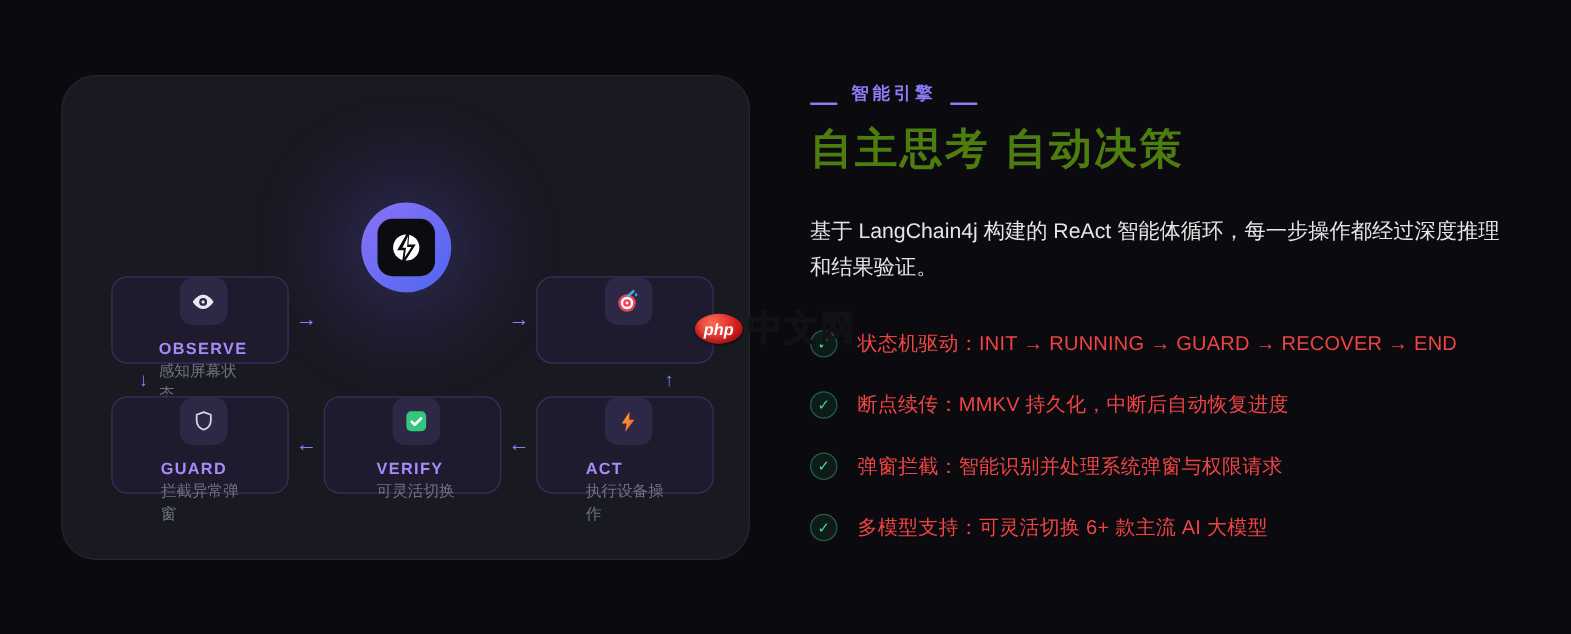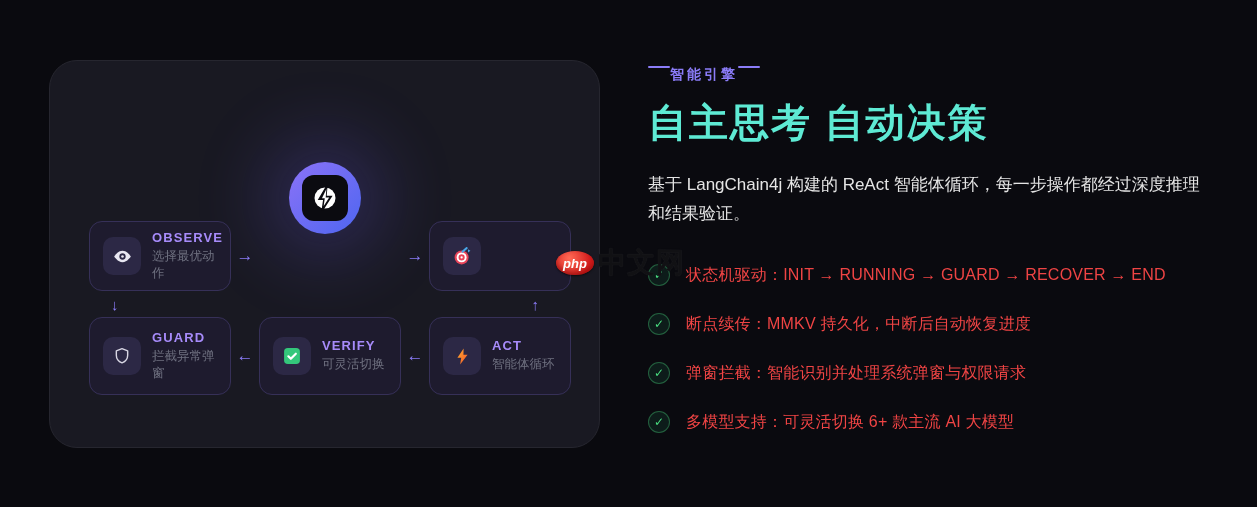--- a/index.html
+++ b/index.html
@@ -36,21 +36,21 @@
     position: absolute; left: 39px; top: 160px;
     display: grid;
     grid-template-columns: 142px 28px 142px 28px 142px;
     grid-template-rows: 70px 26px 78px;
   }
   .node {
     background: #1e1b2e;
     border: 1px solid #363058;
     border-radius: 13px;
     display: flex; align-items: center;
-    padding: 0 8px 0 13px; gap: 11px;
+    padding: 0 8px 0 13px; gap: 11px; flex-direction: column;
   }
   .node .tile {
     flex: 0 0 38px; width: 38px; height: 38px;
     background: #2c2845; border-radius: 10px;
     display: flex; align-items: center; justify-content: center;
   }
   .node .txt { min-width: 0; }
   .node .title {
     font-size: 13px; font-weight: 800; letter-spacing: 1.1px;
     color: #a78bfa; white-space: nowrap;
@@ -64,27 +64,27 @@
     display: flex; align-items: center; justify-content: center;
   }
   .varrow { font-size: 15px; }
   .varrow.down { grid-column: 1; grid-row: 2; justify-content: flex-start; padding-left: 22px; }
   .varrow.up   { grid-column: 5; grid-row: 2; justify-content: flex-end; padding-right: 32px; }
 
   
   .content { position: absolute; left: 648px; top: 62px; width: 570px; }
   .badge {
     position: absolute; top: 4px; left: 0;
-    display: flex; align-items: flex-start; 
+    display: flex; align-items: flex-end; gap: 11px;
     color: #8b7cf8; font-size: 14px; font-weight: 700; letter-spacing: 3px;
   }
   .badge .dash { width: 22px; height: 2px; background: #8b7cf8; border-radius: 1px; }
   .heading {
     position: absolute; top: 34px; left: 0;
-    font-size: 39px; font-weight: 900; color: #5eead4;
+    font-size: 34px; font-weight: 900; color: #4d7c0f;
     letter-spacing: 2px; white-space: nowrap; text-align: center;
   }
   .para {
     position: absolute; top: 108px; left: 0; width: 565px;
     font-size: 17px; line-height: 29px; color: #e5e5e5;
   }
   .features { position: absolute; top: 202px; left: 0; width: 570px; }
   .feature {
     display: flex; align-items: center; gap: 16px;
     margin-bottom: 27px;
@@ -135,21 +135,21 @@
     <div class="node" style="grid-column:1;grid-row:1">
       <div class="tile">
         <svg width="21" height="21" viewBox="0 0 24 24">
           <path d="M12 5.5C6.5 5.5 2.5 12 2.5 12s4 6.5 9.5 6.5S21.5 12 21.5 12 17.5 5.5 12 5.5z" fill="#e9e7f2"></path>
           <circle cx="12" cy="12" r="3.6" fill="#2c2845"></circle>
           <circle cx="12" cy="12" r="1.5" fill="#e9e7f2"></circle>
         </svg>
       </div>
       <div class="txt">
         <div class="title">OBSERVE</div>
-        <div class="desc">选择最优动作</div>
+        <div class="desc">感知屏幕状态</div>
       </div>
     </div>
 
     <div class="arrow" style="grid-column:2;grid-row:1">→</div>
 
 
     <div class="arrow" style="grid-column:4;grid-row:1">→</div>
 
     <div class="node" style="grid-column:5;grid-row:1">
       <div class="tile">
@@ -203,21 +203,21 @@
             <linearGradient id="boltGrad" x1="0" y1="0" x2="1" y2="1">
               <stop offset="0" stop-color="#ffb02e"></stop>
               <stop offset="1" stop-color="#f4502a"></stop>
             </linearGradient>
           </defs>
           <path d="M13.4 1.8 L5.6 13.6 H10.4 L9 22.2 L18.4 9.8 H13.2 Z" fill="url(#boltGrad)"></path>
         </svg>
       </div>
       <div class="txt">
         <div class="title">ACT</div>
-        <div class="desc">智能体循环</div>
+        <div class="desc">执行设备操作</div>
       </div>
     </div>
 
   </div>
 </div>
 
 <div class="content">
 
   <div class="badge">
     <span class="dash"></span>

